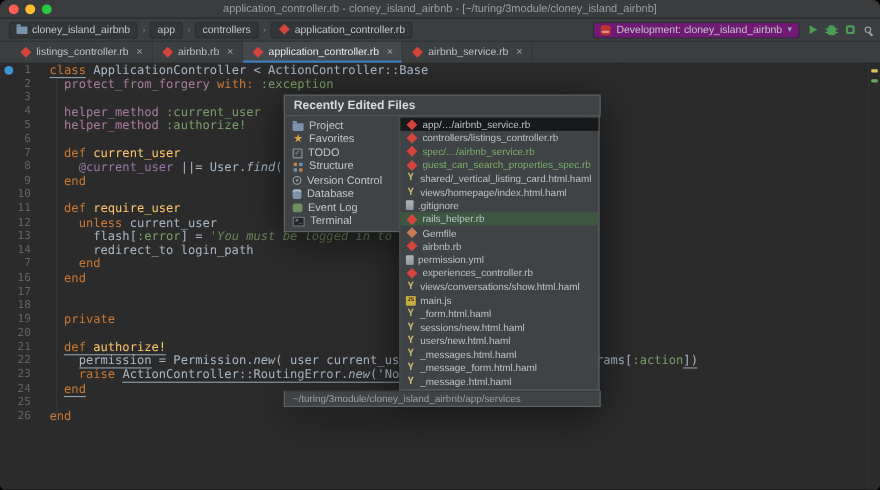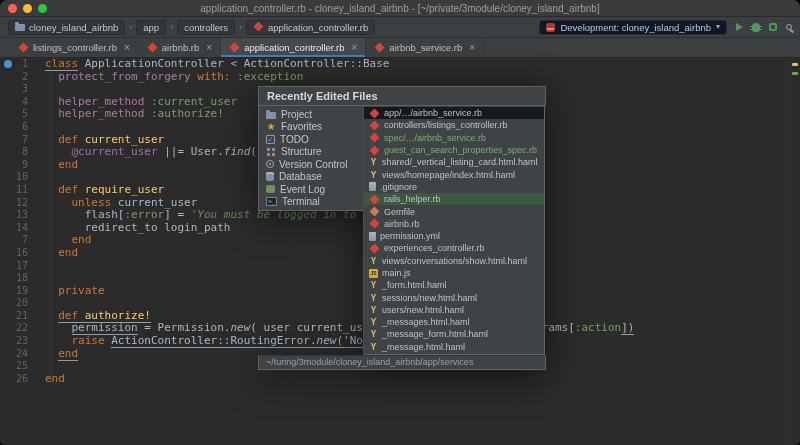--- a/index.html
+++ b/index.html
@@ -11,21 +11,21 @@
   .traffic{position:absolute;left:8px;top:4px;display:flex;gap:6px;}
   .tl{width:9px;height:9px;border-radius:50%;}
   .tl.red{background:#ff5f57}.tl.yellow{background:#febc2e}.tl.green{background:#28c840}
   .title-text{font-size:10px;color:#9c9fa1;white-space:nowrap;}
 
   
   .navbar{height:21px;background:#3c3f41;border-bottom:1px solid #2d2f31;display:flex;align-items:center;padding:0 8px;gap:3px;}
   .crumb{display:flex;align-items:flex-start;gap:4px;background:#333638;border:1px solid #2a2c2e;border-radius:3px;padding:1px 6px;font-size:9.5px;color:#c3c8cc;white-space:nowrap;}
   .crumb-sep{color:#7a7f83;font-size:9px;margin:0 1px;}
   .nav-right{margin-left:auto;display:flex;align-items:center;gap:9px;}
-  .run-config{display:flex;align-items:center;gap:5px;background:#0f172a;border:1px solid #2a2c2e;border-radius:3px;padding:1px 6px;font-size:9.5px;color:#c3c8cc;white-space:nowrap;}
+  .run-config{display:flex;align-items:center;gap:5px;background:#701a75;border:1px solid #2a2c2e;border-radius:3px;padding:1px 6px;font-size:9.5px;color:#c3c8cc;white-space:nowrap;}
 
   
   .tabbar{height:20px;background:#3c3f41;border-bottom:1px solid #282828;display:flex;padding-left:10px;}
   .tab{display:flex;align-items:center;gap:4px;padding:0 8px;font-size:9.5px;color:#bdc1c5;border-right:1px solid #33363a;position:relative;white-space:nowrap;}
   .tab.active{background:#45494b;color:#e9ebec;}
   .tab.active::after{content:"";position:absolute;left:0;right:0;bottom:0;height:2px;background:#3d7dbb;}
   .tab .close-icon{color:#9aa0a6;font-size:10px;line-height:10px;margin-left:3px;}
 
   
   .editor{position:absolute;top:58px;left:0;right:0;bottom:0;background:#2b2b2b;}
@@ -93,21 +93,21 @@
 <body>
 
 <div class="window">
 
   <div class="titlebar">
     <div class="traffic">
       <span class="tl red"></span>
       <span class="tl yellow"></span>
       <span class="tl green"></span>
     </div>
-    <span class="title-text">application_controller.rb - cloney_island_airbnb - [~/private/3module/cloney_island_airbnb]</span>
+    <span class="title-text">application_controller.rb - cloney_island_airbnb - [~/turing/3module/cloney_island_airbnb]</span>
   </div>
 
   <div class="navbar">
     <span id="crumbs" style="display:flex;align-items:center;gap:3px;">
         <span class="crumb">
           <span class="ic folder-icon"></span>
           <span>cloney_island_airbnb</span>
         </span>
         <span class="crumb-sep">›</span>
         <span class="crumb">

